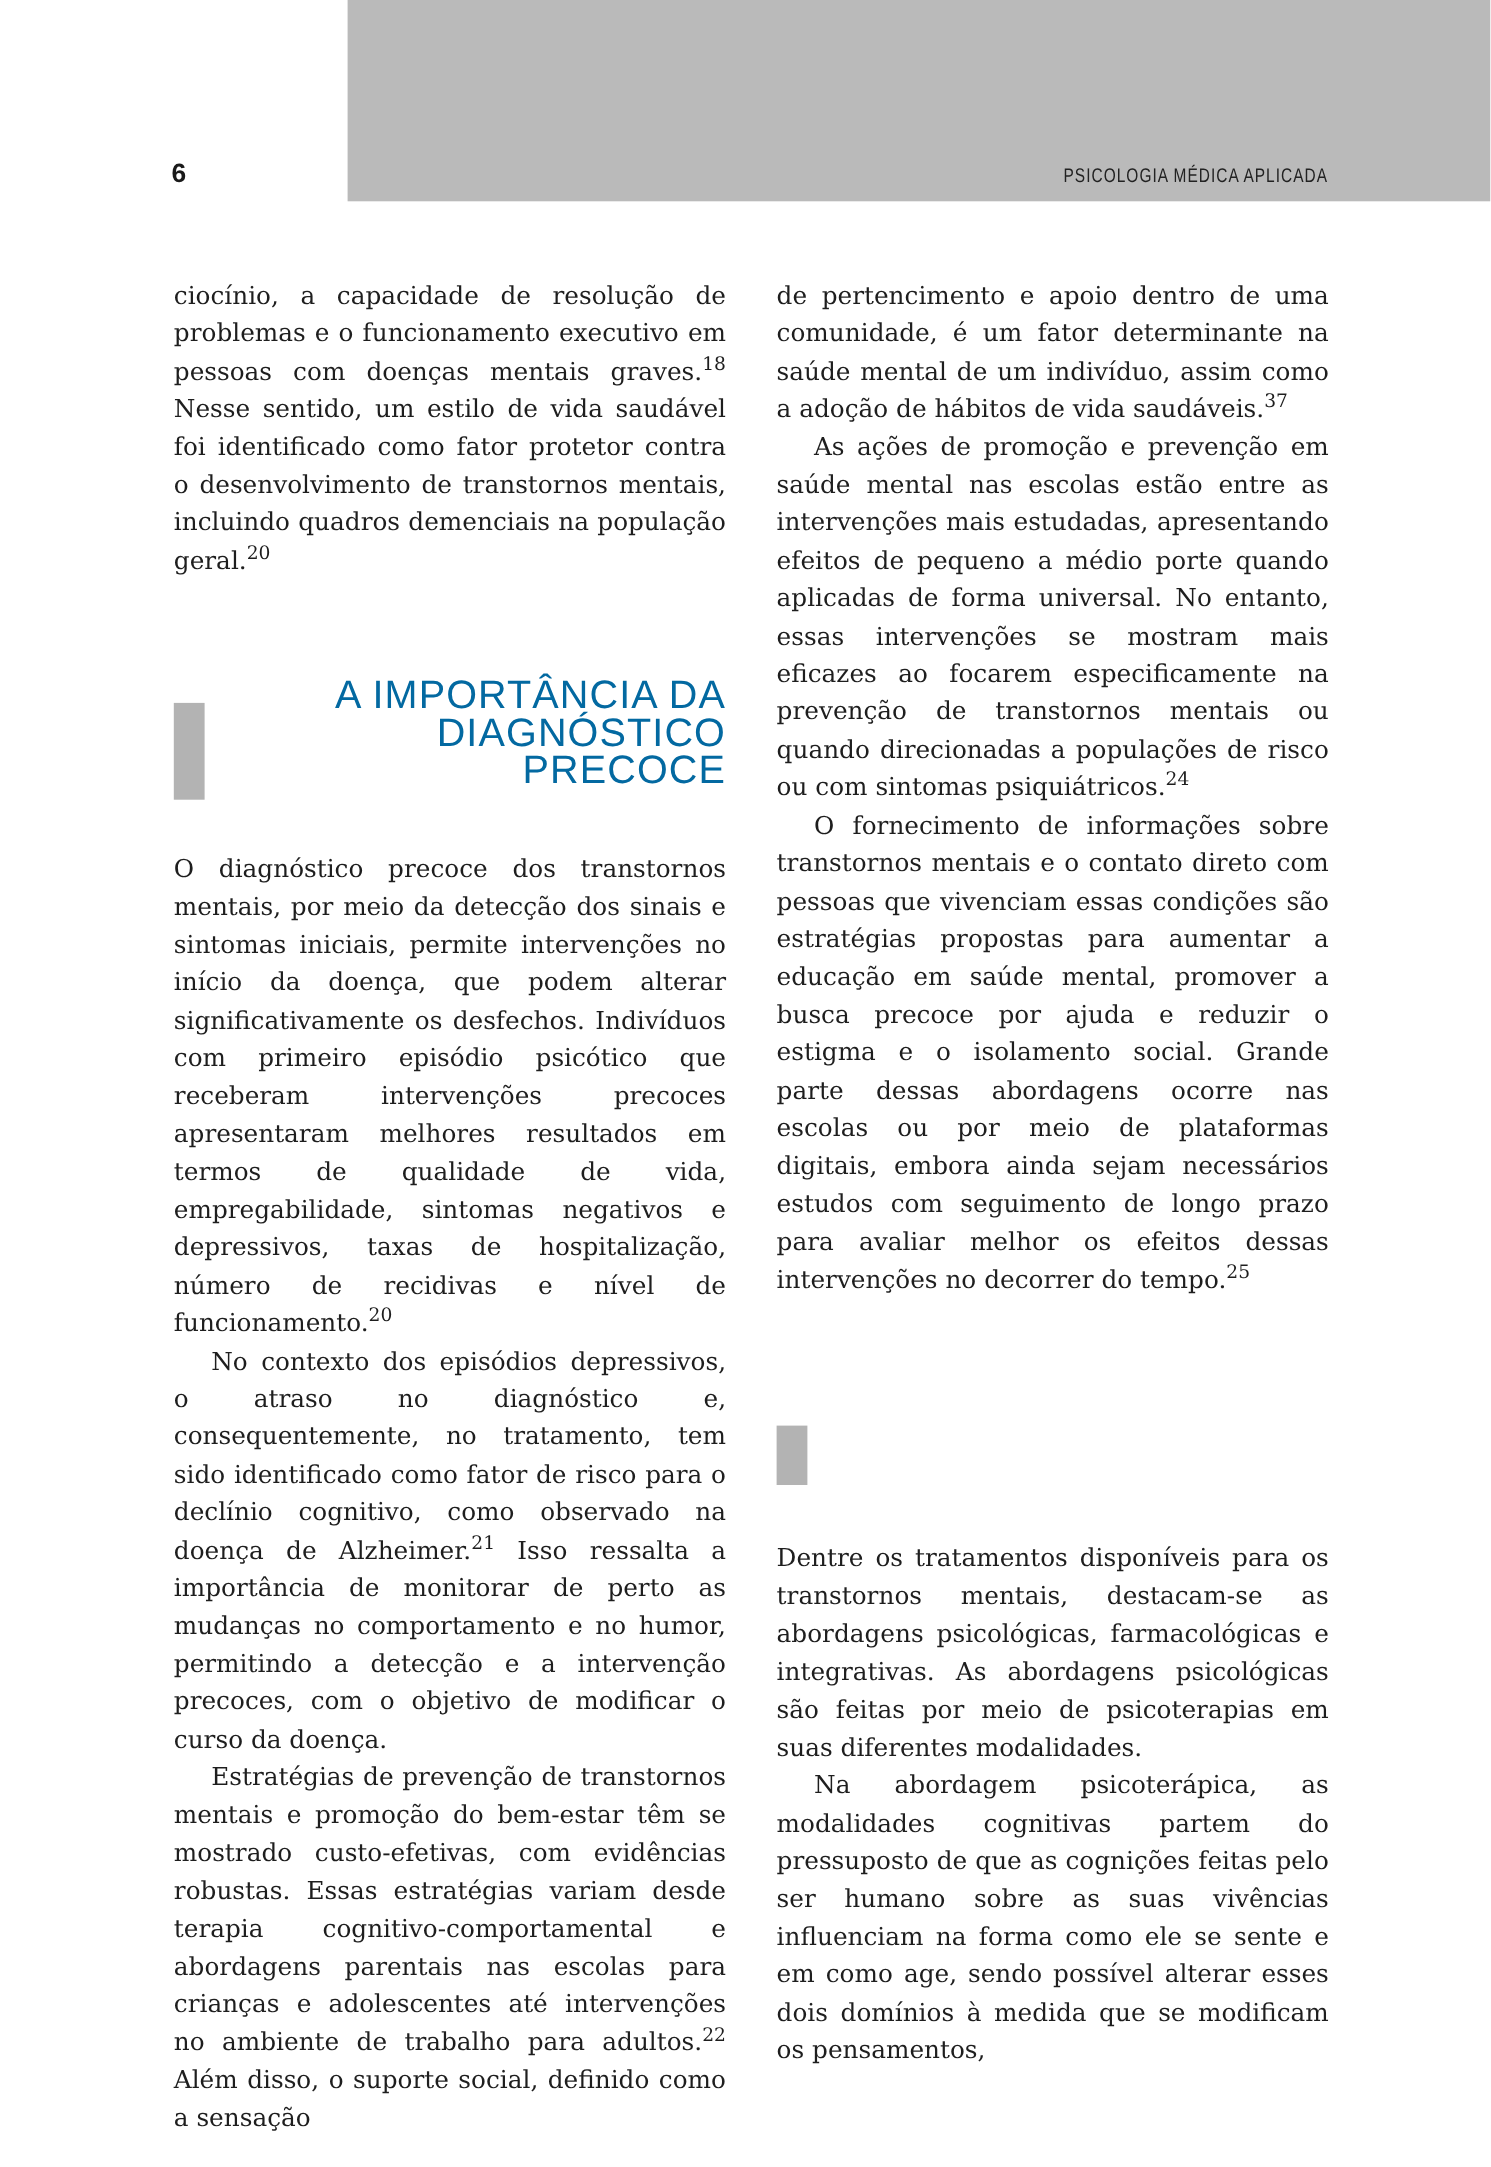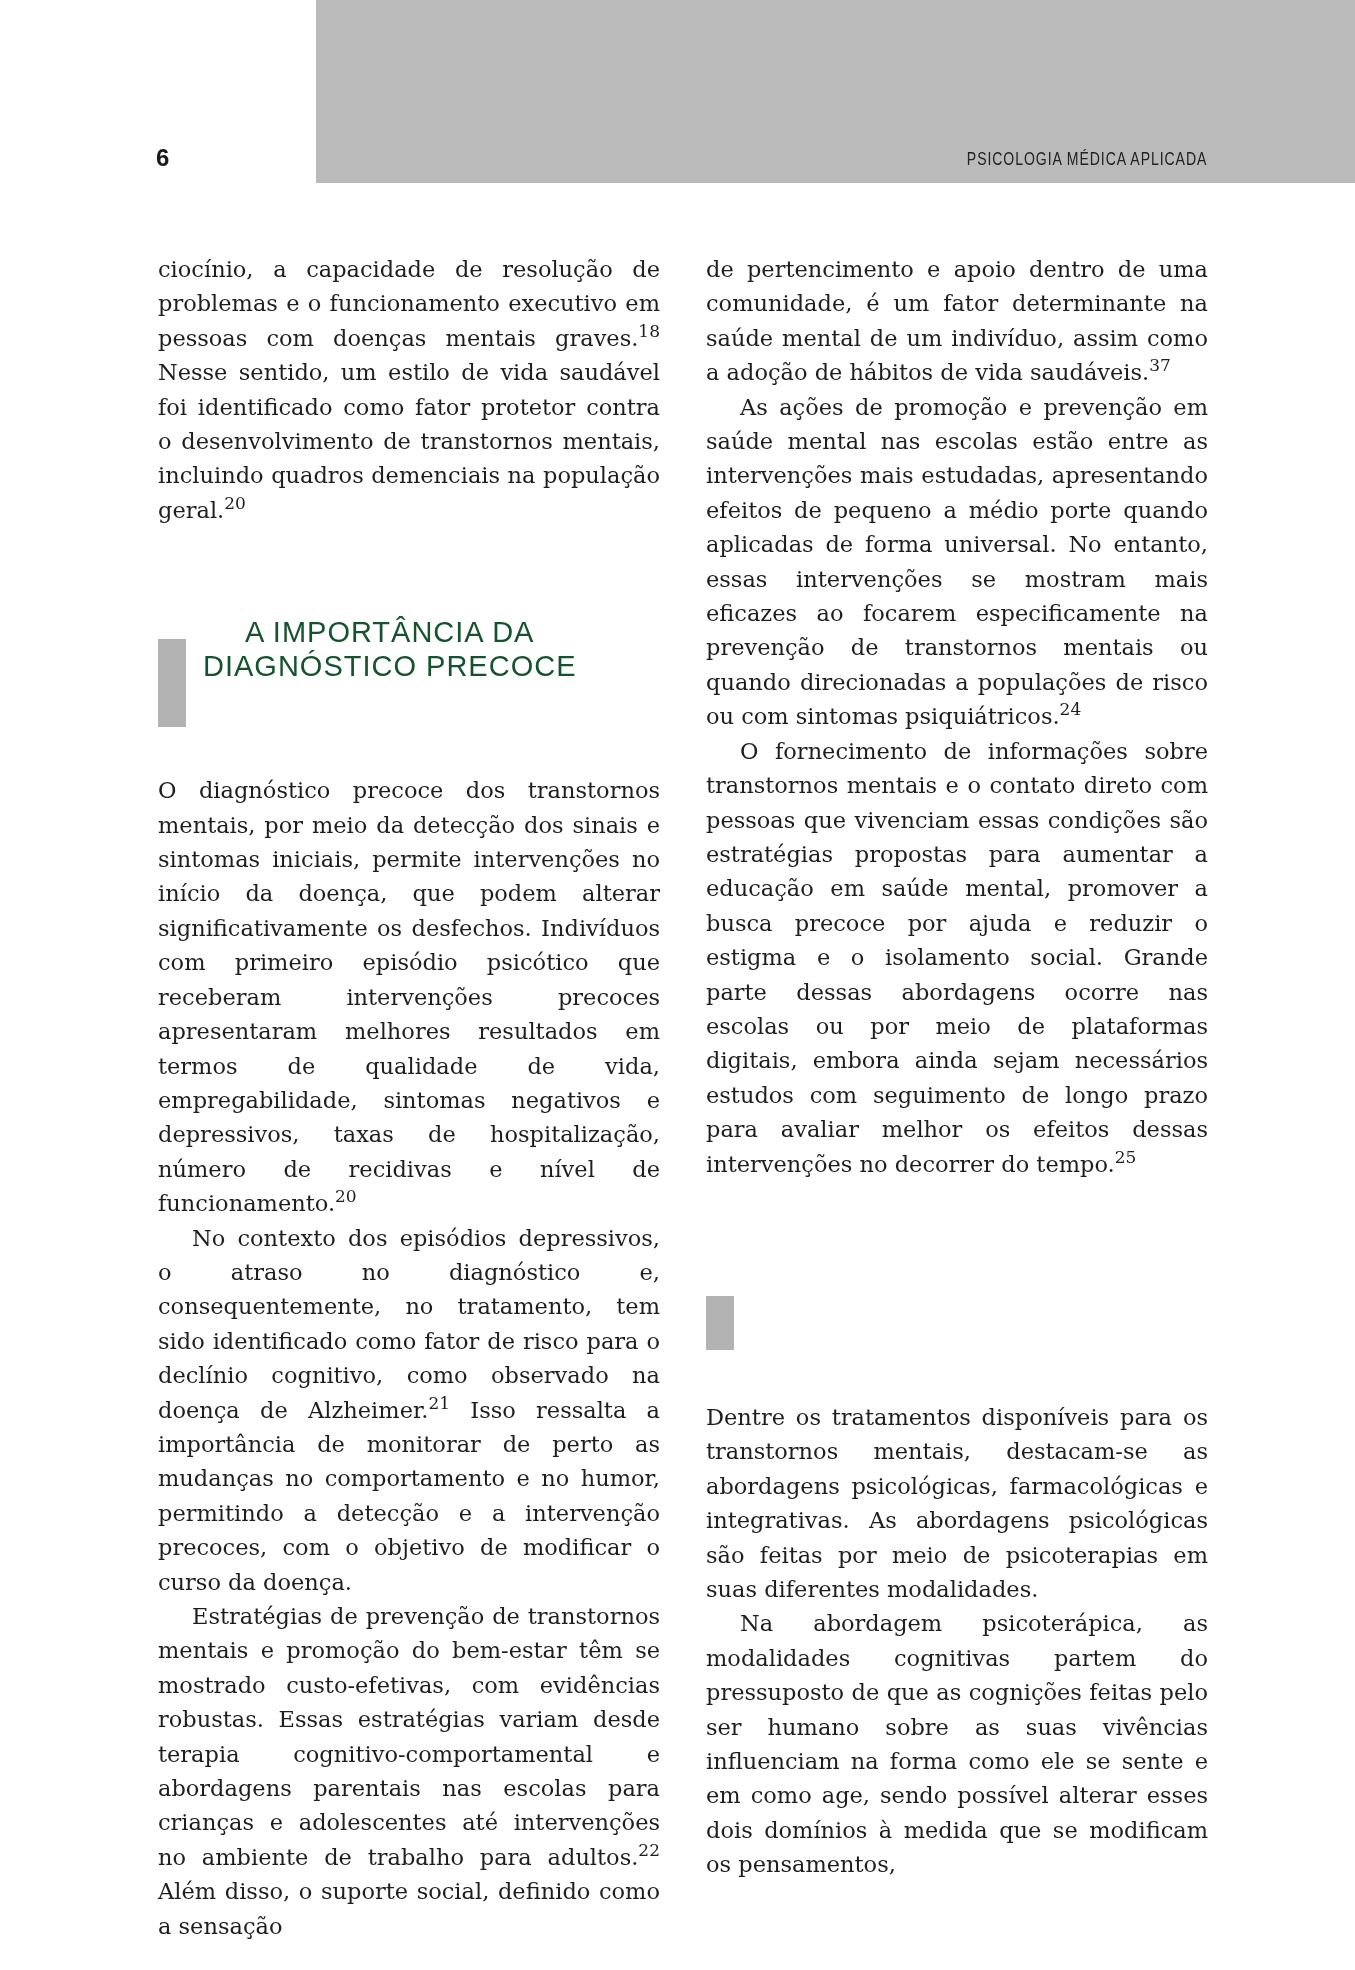--- a/index.html
+++ b/index.html
@@ -26,22 +26,22 @@
   .col-left { left: 158px; top: 252px; }
   .col-right { left: 706px; top: 252px; }
   .column p { margin: 0; }
   .column p.indent { text-indent: 34px; }
   sup { font-size: 17px; line-height: 0; vertical-align: 9px; }
   .heading {
     position: relative; display: flex; align-items: stretch;
   }
   .heading .bar { width: 28px; background: #b3b3b3; margin-right: 17px; flex: none; }
   .heading .htext {
-    font-family: "Liberation Sans", sans-serif; font-size: 29px; line-height: 34px;
-    color: #14532d; letter-spacing: 1px; text-align: center; margin-top: -2px;
+    font-family: "Liberation Sans", sans-serif; font-size: 36px; line-height: 34px;
+    color: #0369a1; letter-spacing: 1px; text-align: right; margin-top: -2px;
   }
   .h1 { margin-top: 90px; margin-bottom: 46px; }
   .h1 .bar { height: 88px; margin-top: 22px; }
   .h2 { margin-top: 85px; margin-bottom: 50px; }
   .h2 .bar { height: 54px; margin-top: 30px; }
 </style>
 </head>
 <body>
 
 <div class="header-band"></div>

